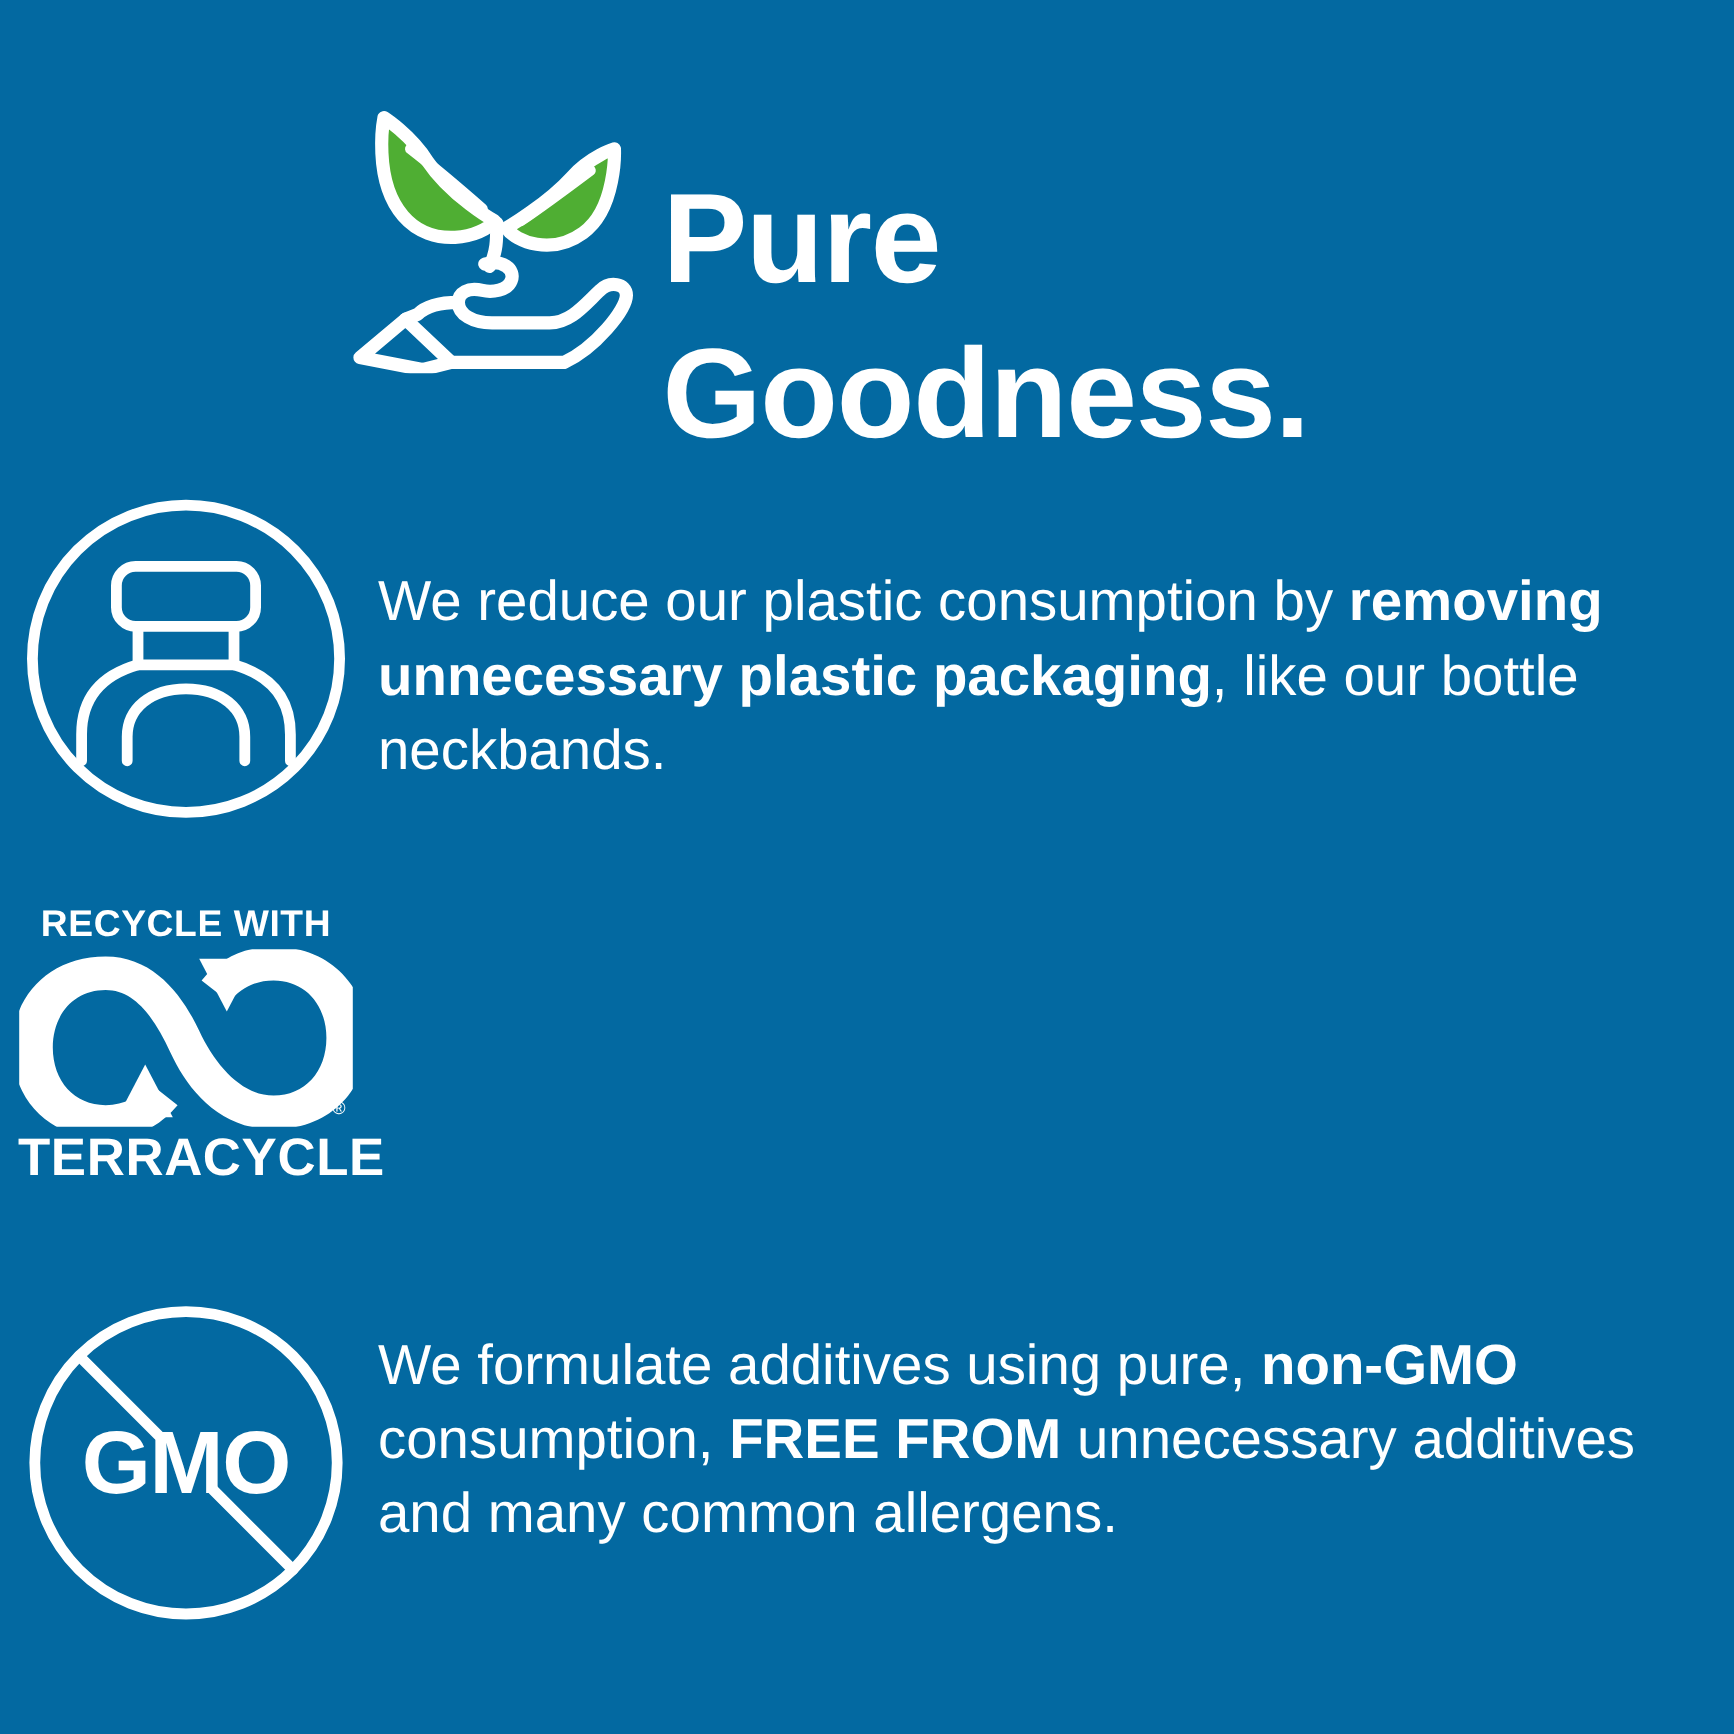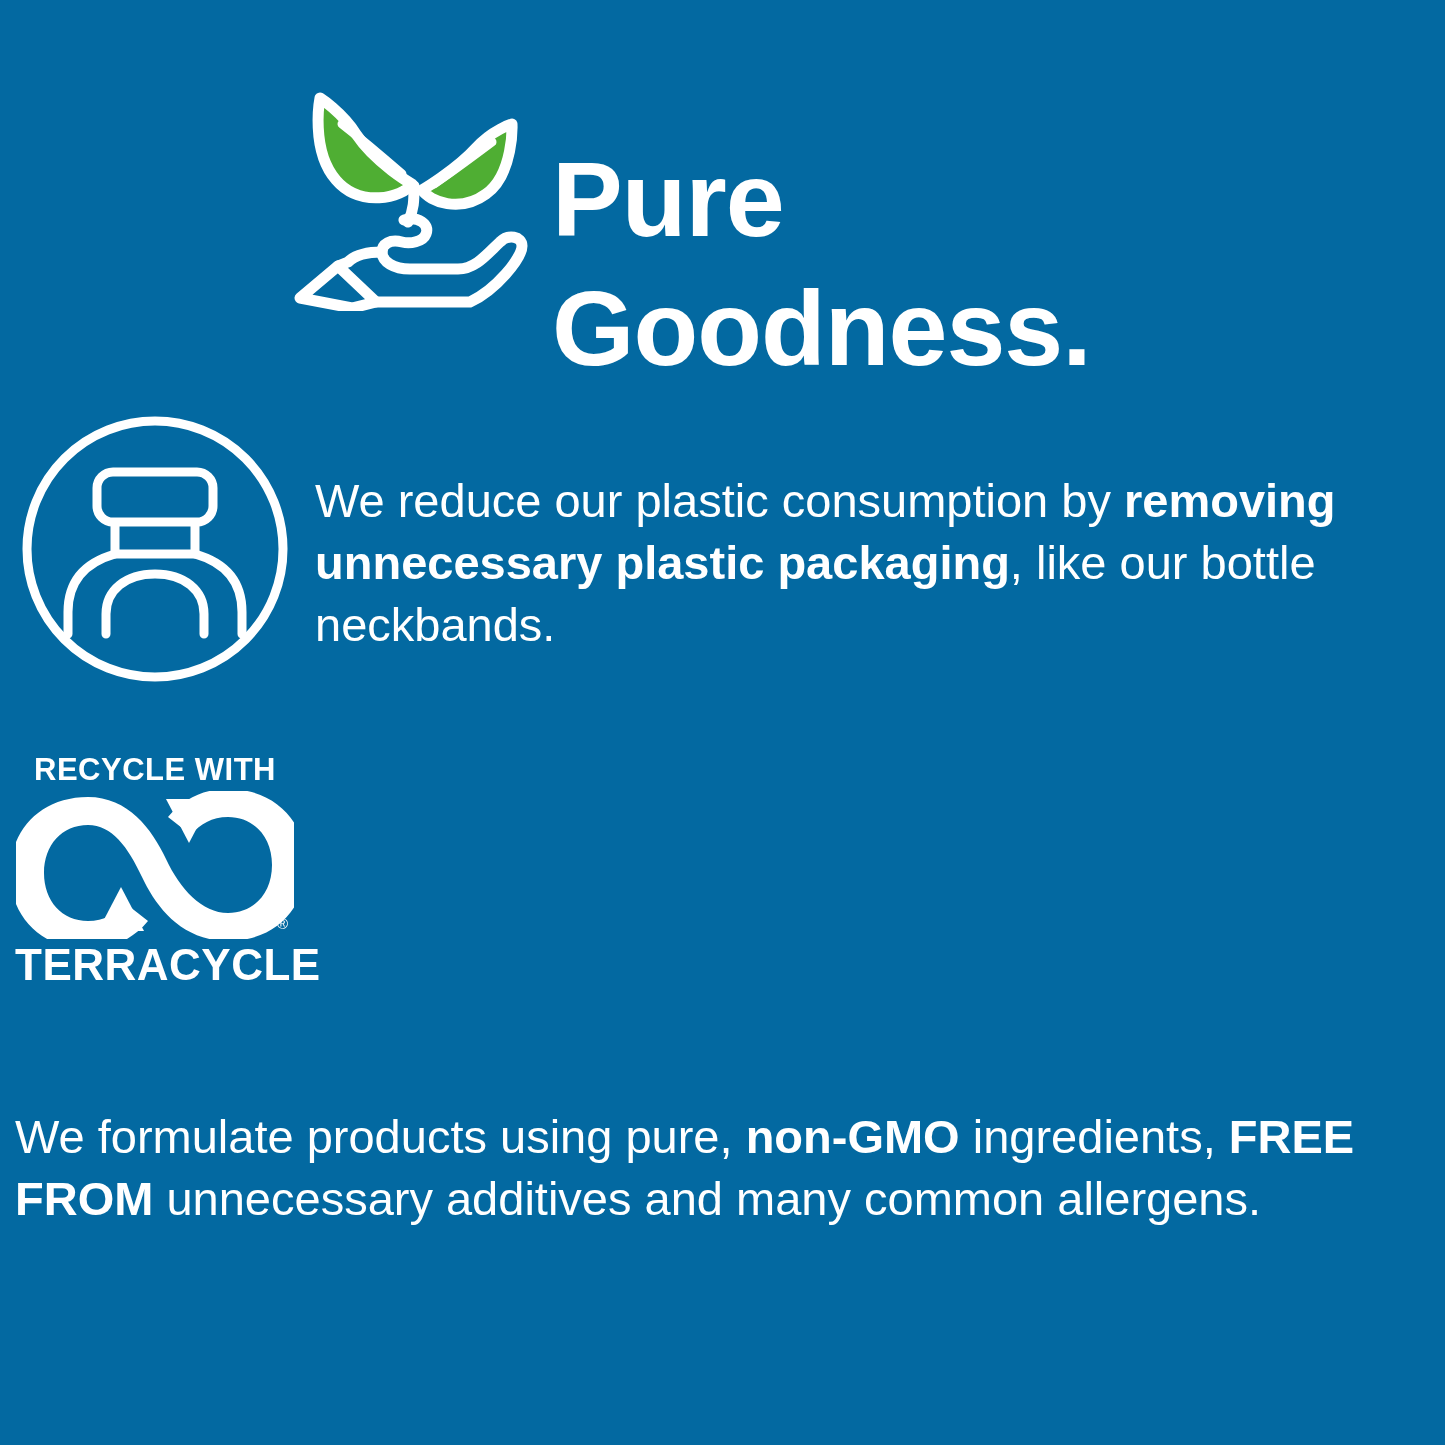--- a/index.html
+++ b/index.html
@@ -230,19 +230,31 @@
               <polygon points="128,140 82,140 105,96" fill="#ffffff"></polygon>
             </svg>
             <span class="tc-reg">®</span>
           </div>
           <div class="tc-bottom">TERRACYCLE</div>
         </div>
       </div>
     </div>
 
     <div class="row" id="row-gmo">
+      <div class="row-icon">
+        <div class="gmo-wrap">
+          <svg viewBox="0 0 270 270" width="270" height="270" aria-hidden="true">
+            <circle cx="135" cy="135" r="126" fill="none" stroke="#ffffff" stroke-width="9"></circle>
+
+            <line x1="46" y1="46" x2="112" y2="112" stroke="#ffffff" stroke-width="9" stroke-linecap="round"></line>
+
+            <line x1="158" y1="158" x2="224" y2="224" stroke="#ffffff" stroke-width="9" stroke-linecap="round"></line>
+            <text x="135" y="135" text-anchor="middle" dominant-baseline="central" font-family="Liberation Sans, sans-serif" font-size="74" font-weight="700" fill="#ffffff" letter-spacing="-1">GMO</text>
+          </svg>
+        </div>
+      </div>
       <div class="row-text">
-        <span>We formulate products using pure, </span><b>non-GMO</b><span> ingredients, </span><b>FREE FROM</b><span> unnecessary additives and many common allergens.</span>
+        <span>We formulate additives using pure, </span><b>non-GMO</b><span> consumption, </span><b>FREE FROM</b><span> unnecessary additives and many common allergens.</span>
       </div>
     </div>
 
   </div>
 </div>
 
 </body></html>

